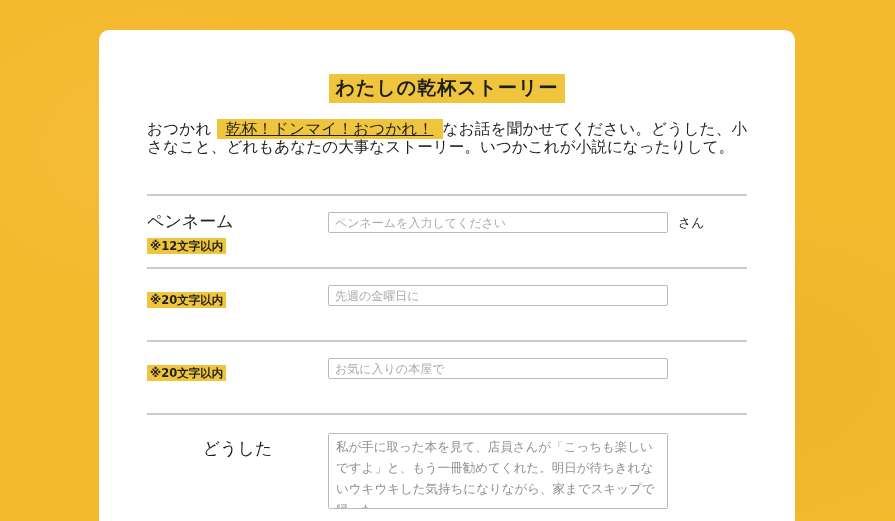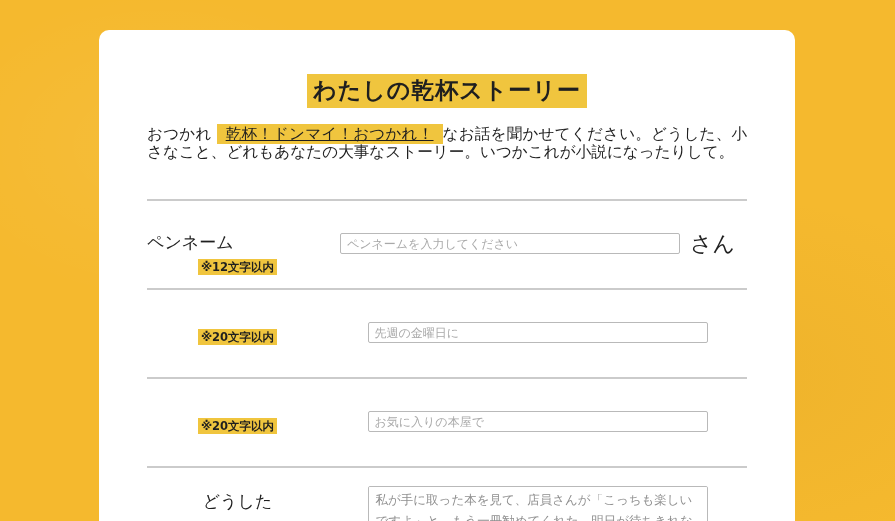--- a/index.html
+++ b/index.html
@@ -32,75 +32,75 @@
     margin: 0 auto;
   }
   .title-row {
     padding-top: 44px;
     text-align: center;
   }
   .title {
     display: inline-block;
     margin: 0;
     background: #F0C53E;
-    font-size: 23px;
+    font-size: 19px;
     font-weight: 700;
     letter-spacing: 1px;
     padding: 1px 6px 2px;
   }
   .description {
     margin: 18px 0 0;
     font-size: 15.6px;
     line-height: 17.6px;
     text-align: justify;
   }
   .hl { background: #F0C53E; }
   .description .hl { padding: 1px 9px; text-decoration: underline; }
   .divider {
     height: 2px;
     background: #CBCBCB;
   }
   .divider.first { margin-top: 38px; }
   .row {
     display: flex;
     align-items: flex-start;
-    padding-top: 32px;
+    padding-top: 16px;
     height: 55px;
   }
   .row.row-textarea {
     padding-top: 18px;
     height: auto;
   }
   .label-col { width: 181px; flex: none; }
   .field-label { font-size: 17px; line-height: 19px; }
   .row-textarea .field-label { margin-top: 6px; text-align: center; }
-  .field-note { margin-top: 4px; text-align: center; }
+  .field-note { margin-top: 4px; }
   .note-hl {
     font-family: "DejaVu Sans", "Liberation Sans", sans-serif;
     font-size: 11.5px;
     font-weight: 600;
     padding: 1px 3px;
     background: #F0C53E;
   }
-  .input-col { display: flex; align-items: flex-start; flex: 1; justify-content: center; }
+  .input-col { display: flex; align-items: flex-start; flex: 1; }
   .text-input {
     box-sizing: border-box;
     width: 340px;
     height: 21px;
     border: 1px solid #B9B9B9;
     border-radius: 2px;
     padding: 0 6px;
     font-size: 12px;
     font-family: "DejaVu Sans", "Liberation Sans", sans-serif;
     color: #333333;
     outline: none;
     background: #FFFFFF;
   }
   .text-input::placeholder { color: #A9A9A9; }
-  .suffix { font-size: 22px; line-height: 21px; margin-left: 10px; }
+  .suffix { font-size: 13px; line-height: 21px; margin-left: 10px; }
   .textarea-input {
     box-sizing: border-box;
     width: 340px;
     height: 76px;
     border: 1px solid #B9B9B9;
     border-radius: 2px;
     padding: 2px 7px;
     font-size: 12.5px;
     line-height: 21px;
     font-family: "DejaVu Sans", "Liberation Sans", sans-serif;

